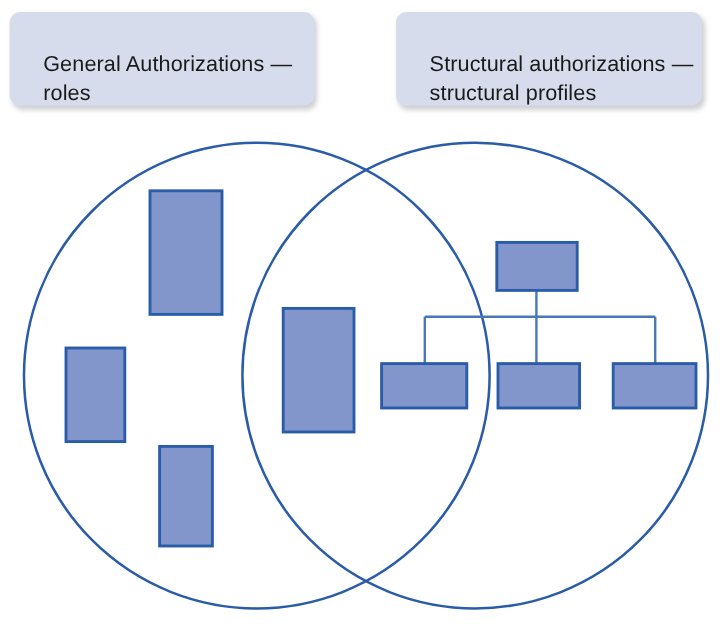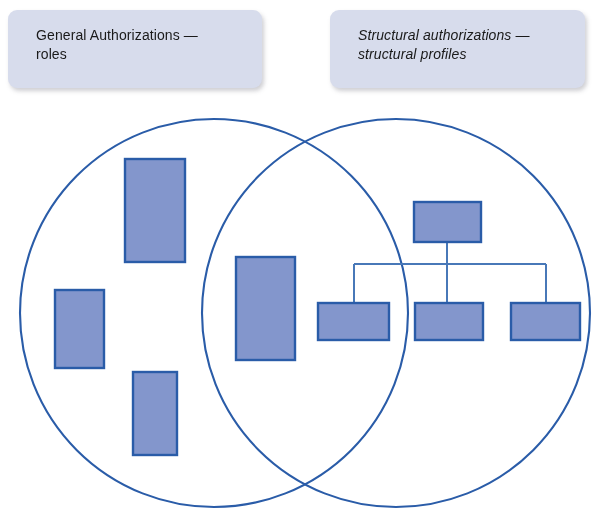--- a/index.html
+++ b/index.html
@@ -23,23 +23,23 @@
   }
 
   
   .caption-box {
     position: absolute;
     box-sizing: border-box;
     background: #d7dcec;
     border-radius: 9px;
     box-shadow: 2px 3px 4px rgba(130,130,140,0.38);
     color: #1a1a1a;
-    font-size: 14px;
+    font-size: 18px;
     line-height: 1.33;
-    padding: 16px 0 0 28px;
+    padding: 32px 0 0 28px;
     letter-spacing: 0.1px;
     white-space: pre-line;
   }
   #caption-left  { left: 8px;   top: 10px; width: 254px; height: 78px; }
   #caption-right { left: 330px; top: 10px; width: 255px; height: 78px; }
 
   
   #venn-svg {
     position: absolute;
     left: 0;
@@ -65,21 +65,21 @@
   }
 </style>
 </head>
 <body style="background: rgb(255, 255, 255);">
 
 <div id="stage">
 
   <div class="caption-box" id="caption-left" style="background: rgb(215, 220, 236); color: rgb(26, 26, 26);">General Authorizations —
 roles</div>
 
-  <div class="caption-box" id="caption-right" style="background: rgb(215, 220, 236); color: rgb(26, 26, 26); font-style: italic;">Structural authorizations —
+  <div class="caption-box" id="caption-right" style="background: rgb(215, 220, 236); color: rgb(26, 26, 26);">Structural authorizations —
 structural profiles</div>
 
   <svg id="venn-svg" viewBox="0 0 600 523">
 
     <circle class="venn-circle" cx="214" cy="313" r="194" style="stroke: rgb(42, 92, 168);"></circle>
     <circle class="venn-circle" cx="396" cy="313" r="194" style="stroke: rgb(42, 92, 168);"></circle>
 
     <rect class="node-rect" x="125" y="159" width="60" height="103" style="fill: rgb(131, 150, 204); stroke: rgb(42, 92, 168);"></rect>
     <rect class="node-rect" x="55" y="290" width="49" height="78" style="fill: rgb(131, 150, 204); stroke: rgb(42, 92, 168);"></rect>
     <rect class="node-rect" x="133" y="372" width="44" height="83" style="fill: rgb(131, 150, 204); stroke: rgb(42, 92, 168);"></rect>

